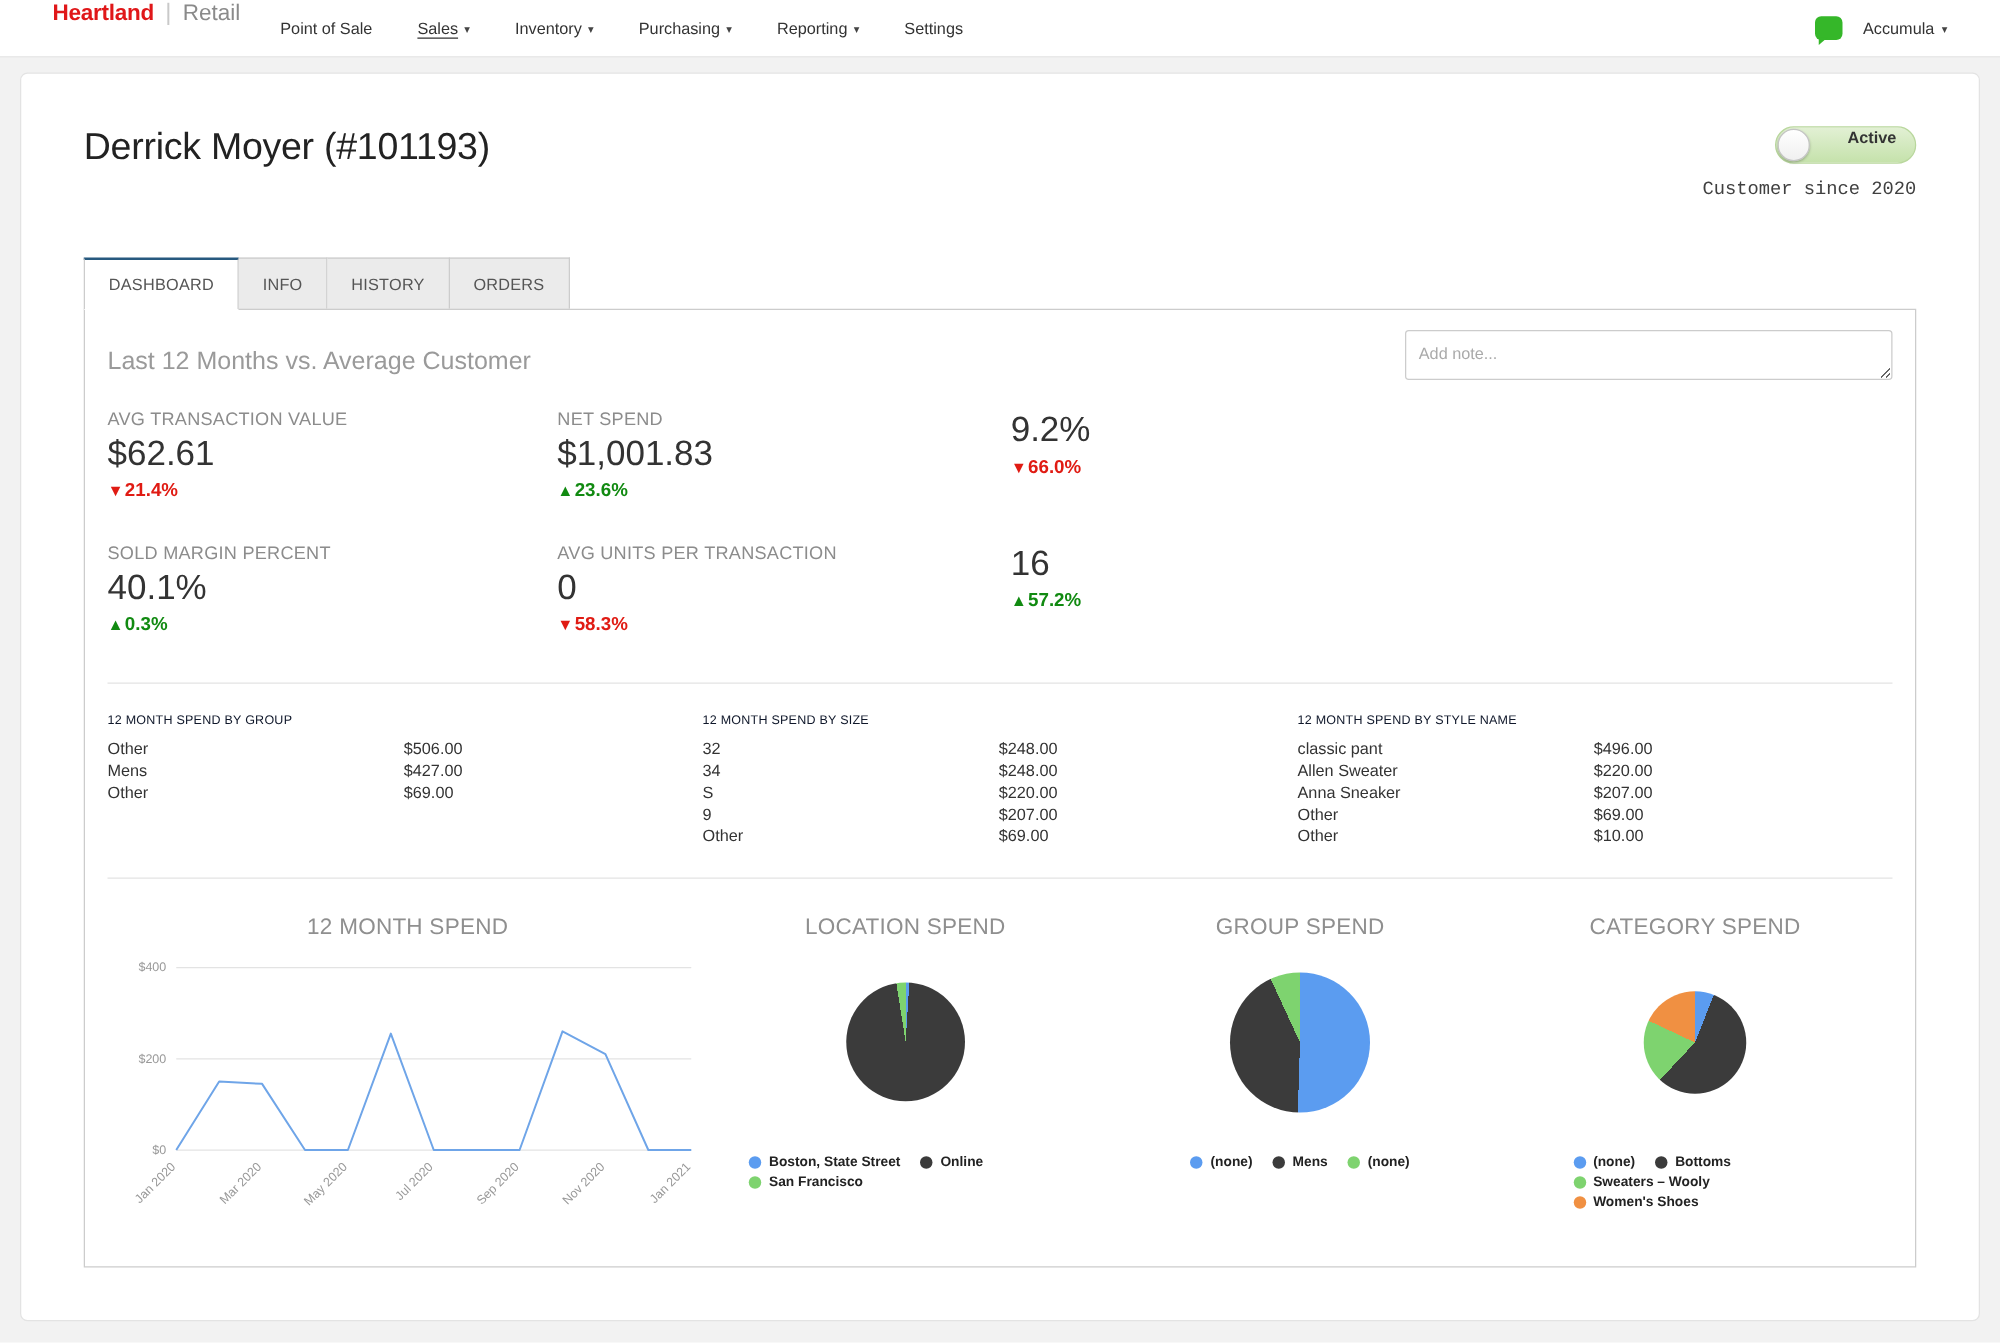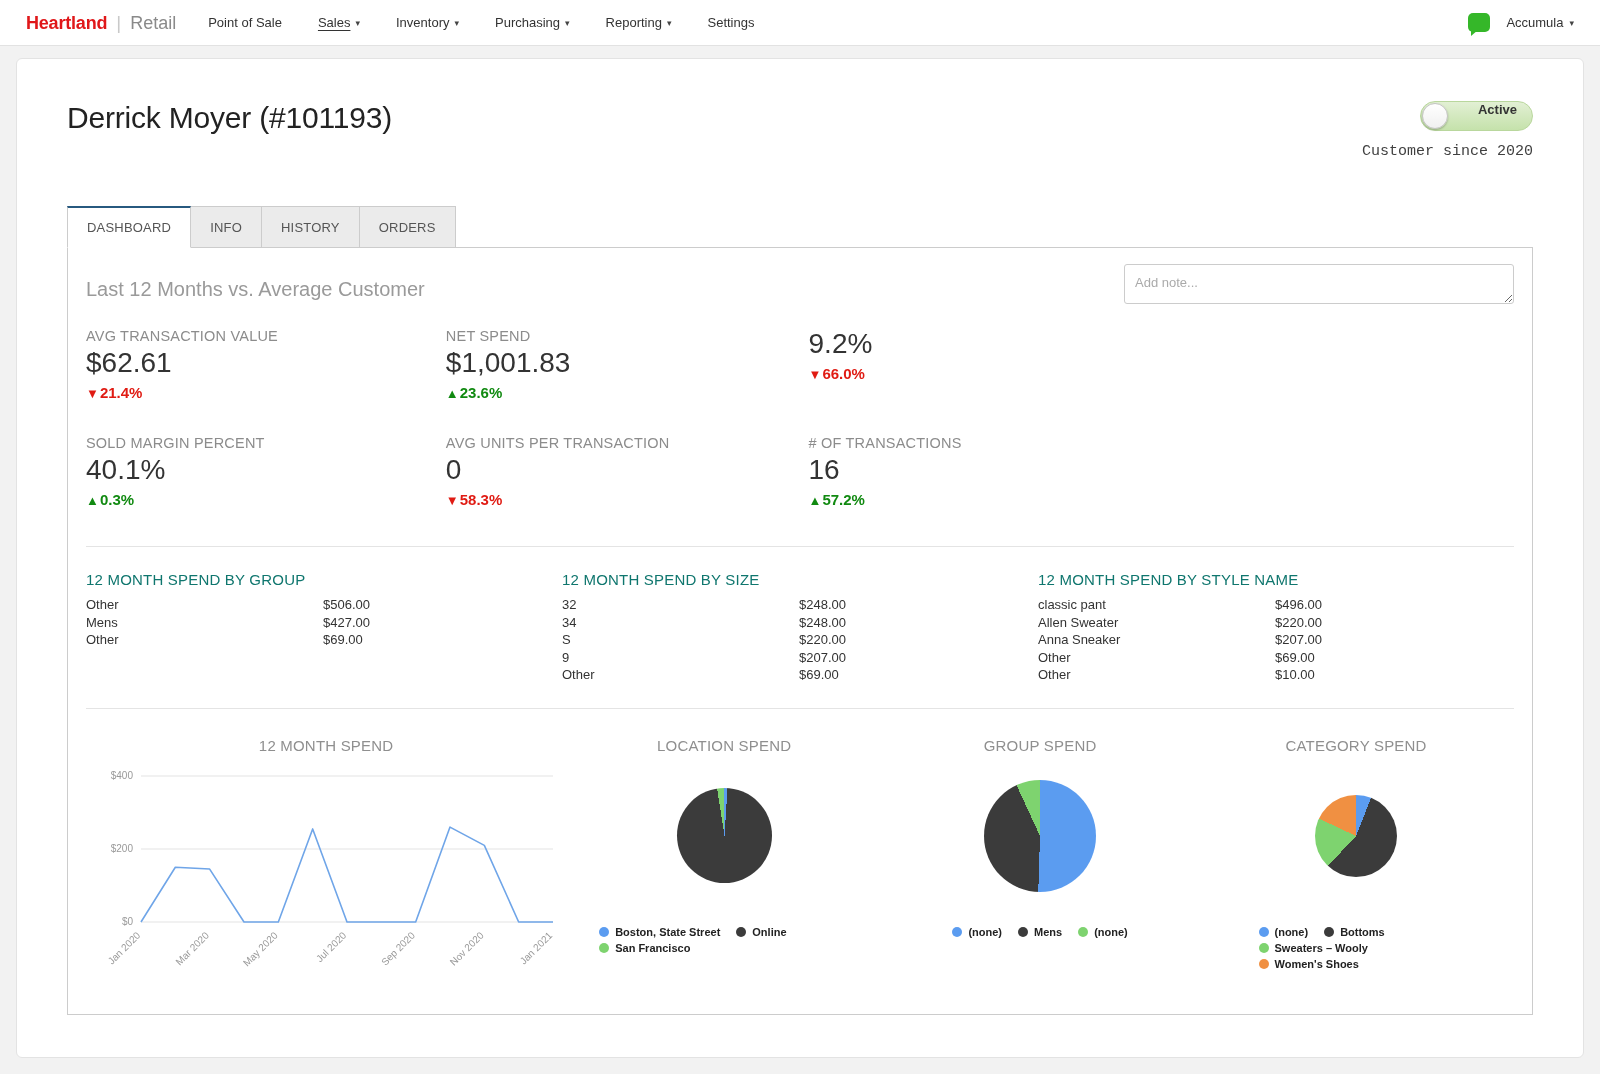--- a/index.html
+++ b/index.html
@@ -9,22 +9,21 @@
     font-family: "Liberation Sans", sans-serif;
     color: #333;
   }
 
   
   .topnav {
     background: #fff;
     border-bottom: 1px solid #e2e2e2;
     height: 46px;
     display: flex;
-    align-items: center;
-    padding: 0 26px;
+    padding: 0 42px;
   }
   .brand { display: flex; align-items: baseline; gap: 9px; margin-right: 32px; cursor: pointer; }
   .brand .hl { color: #e01719; font-weight: bold; font-size: 18px; letter-spacing: -.2px; }
   .brand .sep { color: #c9c9c9; font-size: 19px; font-weight: 300; }
   .brand .rt { color: #8a8a8a; font-size: 18px; }
   .nav-items { display: flex; gap: 36px; align-items: center; flex: 1; }
   .nav-item { font-size: 13px; color: #333; cursor: pointer; display: flex; align-items: center; gap: 5px; white-space: nowrap; }
   .nav-item.active .lbl { text-decoration: underline; text-underline-offset: 3px; }
   .caret { font-size: 9px; color: #444; }
   .nav-right { display: flex; align-items: center; gap: 16px; }
@@ -88,27 +87,27 @@
   .metric .mvalue { font-size: 28px; color: #333; margin-bottom: 5px; }
   .metric .mdelta { font-size: 15px; font-weight: bold; }
   .mdelta.up { color: #118a11; }
   .mdelta.down { color: #e01b13; }
   .mdelta .arrow { font-size: 13px; margin-right: 1px; }
 
   .hrline { border-top: 1px solid #e4e4e4; margin: 24px 0; }
 
   
   .spend-tables { display: grid; grid-template-columns: 1fr 1fr 1fr; }
-  .stable .stitle { font-size: 15px; color: #0f766e; margin-bottom: 8px; letter-spacing: .2px; }
+  .stable .stitle { font-size: 10px; color: #0f172a; margin-bottom: 8px; letter-spacing: .2px; }
   .srow { display: grid; grid-template-columns: 237px 1fr; font-size: 13px; line-height: 17.5px; color: #333; }
 
   
   .charts { display: grid; grid-template-columns: 1.52fr 1fr 1fr 1fr; margin-top: 28px; }
   .chart-block { display: flex; flex-direction: column; align-items: center; }
-  .chart-title { text-align: center; font-size: 15px; color: #8f8f8f; letter-spacing: .2px; margin-bottom: 8px; }
+  .chart-title { text-align: center; font-size: 18px; color: #8f8f8f; letter-spacing: .2px; margin-bottom: 8px; }
   .pie-area { height: 136px; display: flex; align-items: center; justify-content: center; margin-top: 6px; }
   .pie { border-radius: 50%; }
   .legend { display: flex; flex-wrap: wrap; gap: 4px 16px; justify-content: flex-start; margin-top: 22px;
             font-size: 11px; font-weight: bold; color: #222; }
   .legend-item { display: flex; align-items: center; gap: 6px; white-space: nowrap; }
   .ldot { width: 10px; height: 10px; border-radius: 50%; flex: 0 0 auto; }
   .tick { font-size: 10px; fill: #999; }
 </style>
 </head>
 <body>
@@ -196,21 +195,20 @@
           <div class="mlabel">SOLD MARGIN PERCENT</div>
           <div class="mvalue">40.1%</div>
           <div class="mdelta up"><span class="arrow">▲</span><span>0.3%</span></div>
         </div>
         <div class="metric">
           <div class="mlabel">AVG UNITS PER TRANSACTION</div>
           <div class="mvalue">0</div>
           <div class="mdelta down"><span class="arrow">▼</span><span>58.3%</span></div>
         </div>
         <div class="metric">
-          <div class="mlabel"># OF TRANSACTIONS</div>
           <div class="mvalue">16</div>
           <div class="mdelta up"><span class="arrow">▲</span><span>57.2%</span></div>
         </div>
       </div>
 
     <div class="hrline"></div>
 
     <div class="spend-tables" id="spendTables">
         <div class="stable">
           <div class="stitle">12 MONTH SPEND BY GROUP</div>

